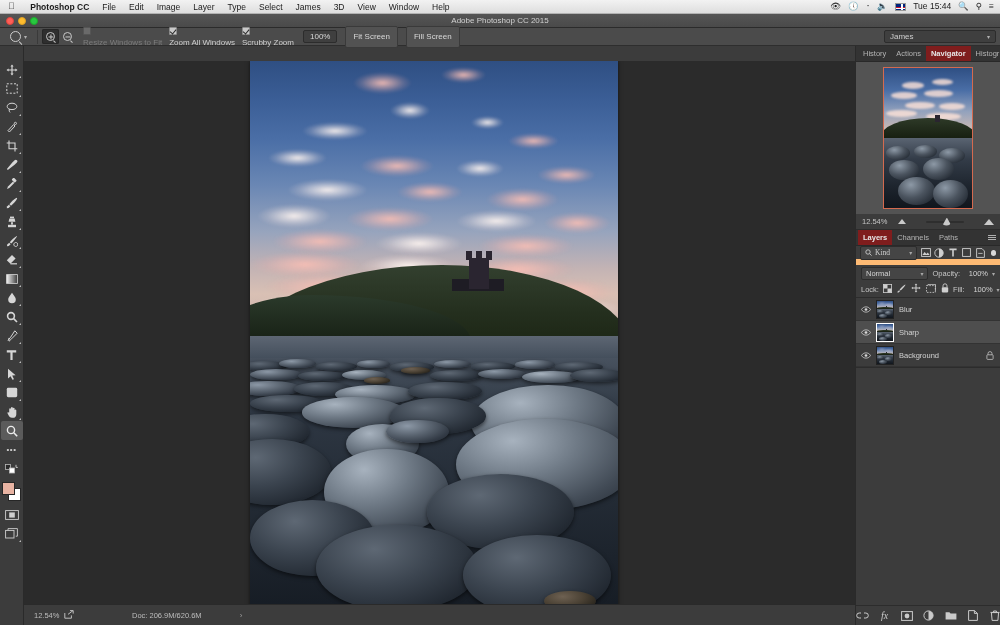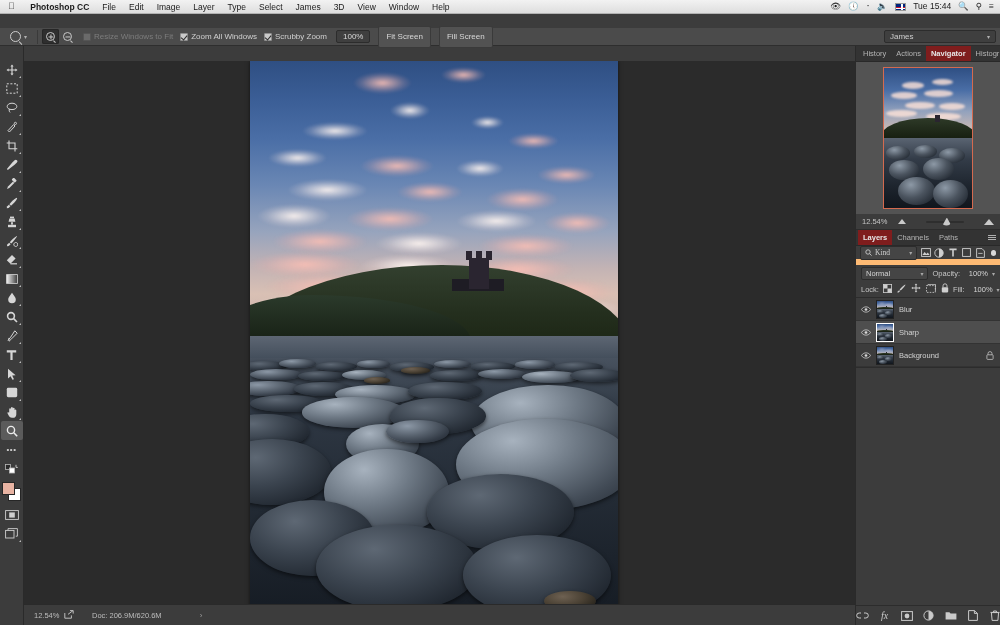--- a/index.html
+++ b/index.html
@@ -86,21 +86,21 @@
     content: ""; position: absolute; width: 1.2px; height: 3.2px; background: #c8c8c8;
     right: -1.2px; bottom: -2.8px; transform: rotate(-45deg);
   }
   .mag-sm i {
     position: absolute; background: #c8c8c8; left: 50%; top: 50%;
     transform: translate(-50%,-50%);
   }
   .mag-sm i.hb { width: 5px; height: 1.1px; }
   .mag-sm i.vb { width: 1.1px; height: 5px; }
   .chk {
-    display: inline-flex; align-items: center; gap: 3px; margin-left: 7px; white-space: nowrap;
+    display: inline-flex; gap: 3px; margin-left: 7px; white-space: nowrap; flex-direction: column;
   }
   .cbox {
     width: 8px; height: 8px; background: #c9c9c9; border: 1px solid #8e8e8e;
     display: inline-block; position: relative; border-radius: 1px;
   }
   .cbox.empty { background: #6a6a6a; border-color: #555; }
   .cbox.on::after {
     content: ""; position: absolute; left: 1.2px; top: 0.2px;
     width: 3px; height: 5.2px; border: solid #2a2a2a;
     border-width: 0 1.4px 1.4px 0; transform: rotate(40deg);
@@ -242,21 +242,21 @@
     background: radial-gradient(ellipse at 36% 28%, #6e6152 0%, #4a4134 45%, #2a261e 78%, #141210 100%);
   }
 
   
   .statusbar {
     position: absolute; left: 24px; top: 604px; width: 831px; height: 21px;
     background: #3c3c3c; border-top: 1px solid #2a2a2a;
     display: flex; align-items: center; font-size: 7.5px; color: #bdbdbd;
   }
   .statusbar .zoomval { margin-left: 10px; width: 30px; }
-  .statusbar .docinfo { margin-left: 18px; }
+  .statusbar .docinfo { margin-left: 58px; }
   .statusbar .arrow { margin-left: 38px; color: #9a9a9a; font-size: 8px; }
 
   
   .rightpanel {
     position: absolute; left: 855px; top: 46px; width: 145px; height: 579px;
     background: #3c3c3c; border-left: 1px solid #2a2a2a;
   }
   .panel-tabs {
     display: flex; align-items: center; height: 16px;
     background: #333; border-bottom: 1px solid #292929; padding-left: 2px;
@@ -395,20 +395,28 @@
           <i class="h"></i>
           <i class="v"></i>
         </span>
       <span class="ic">Tue 15:44</span>
       <span class="ic">🔍</span>
       <span class="ic">⚲</span>
       <span class="ic">≡</span>
     </span>
   </div>
 
+  <div class="titlebar">
+    <div class="lights">
+      <span class="light r"></span>
+      <span class="light y"></span>
+      <span class="light g"></span>
+    </div>
+    <span>Adobe Photoshop CC 2015</span>
+  </div>
 
   <div class="optionsbar">
     <div class="ob-tool">
       <span class="mag"></span>
       <span class="caret">▾</span>
     </div>
     <div class="ob-sep"></div>
     <div class="ob-btn active">
       <span class="mag-sm">
           <i class="hb"></i>

